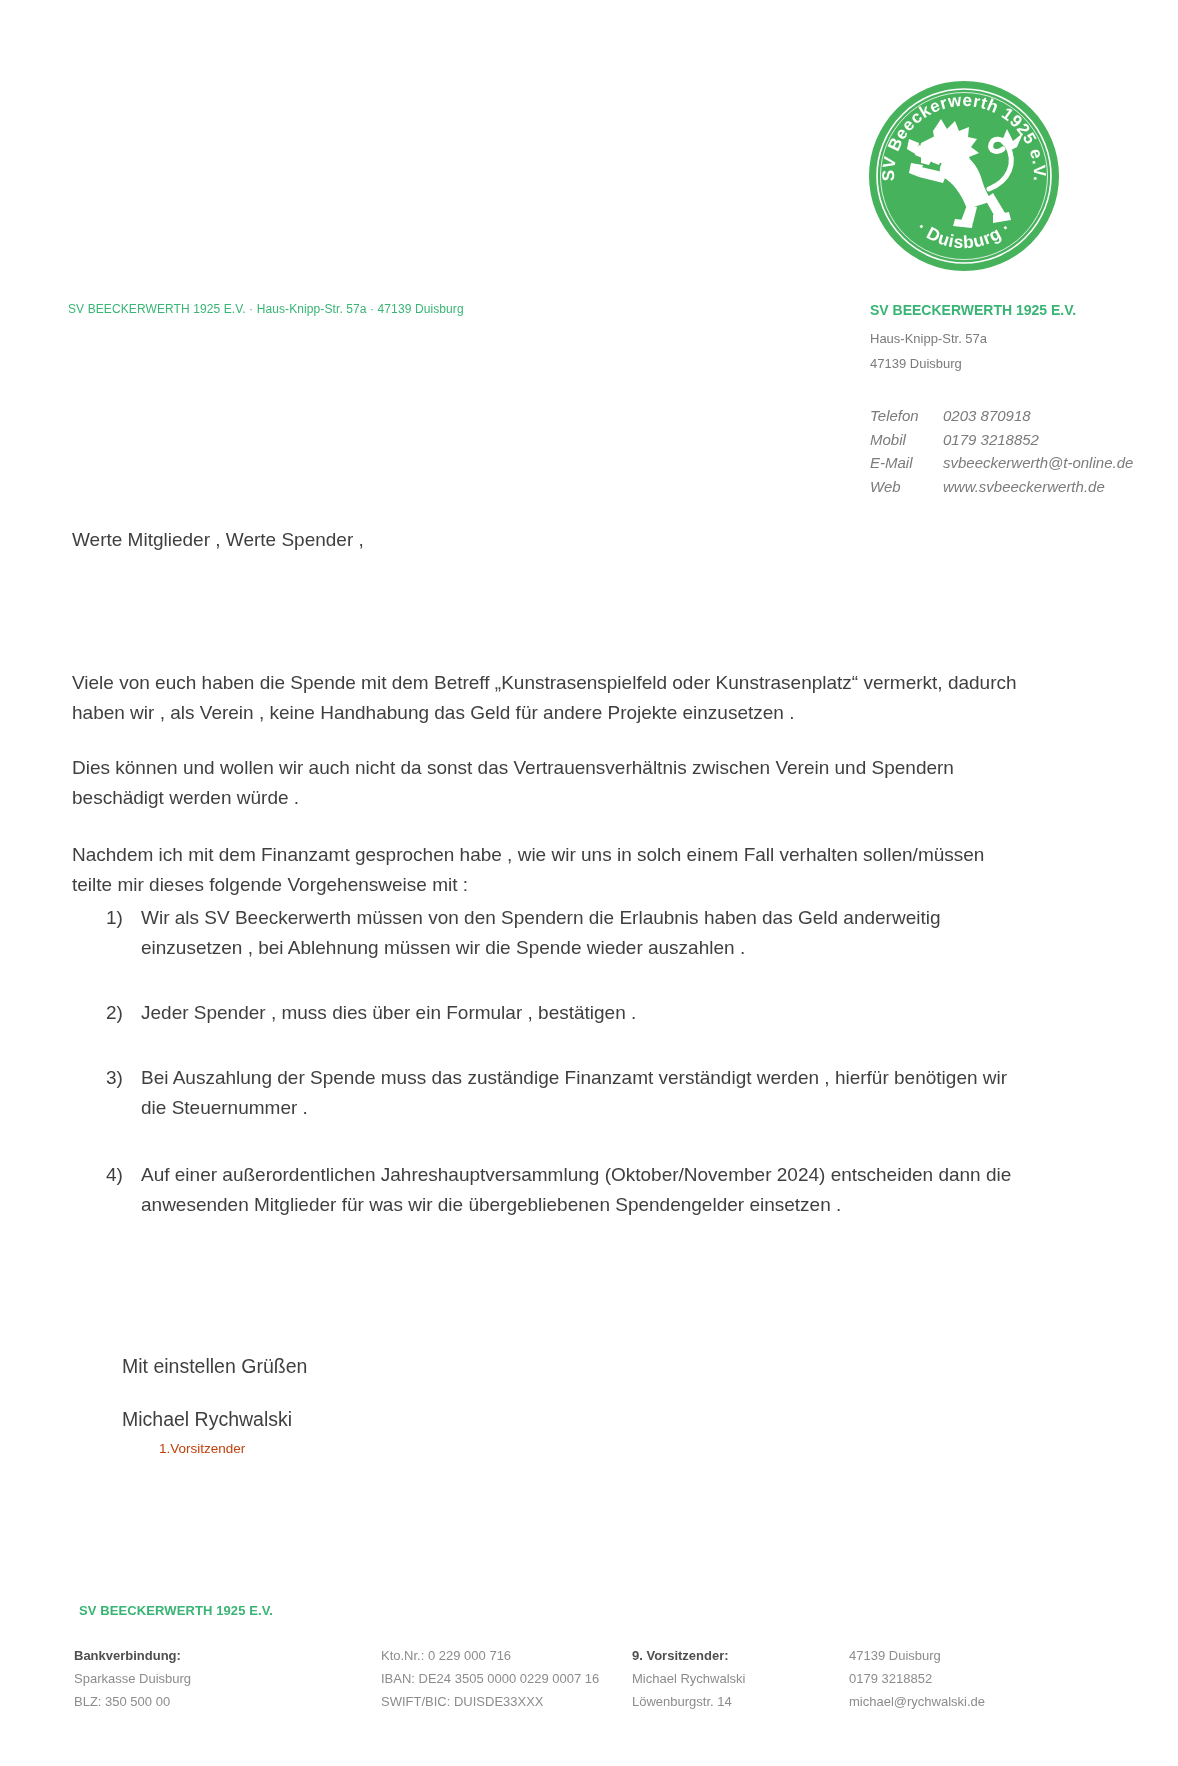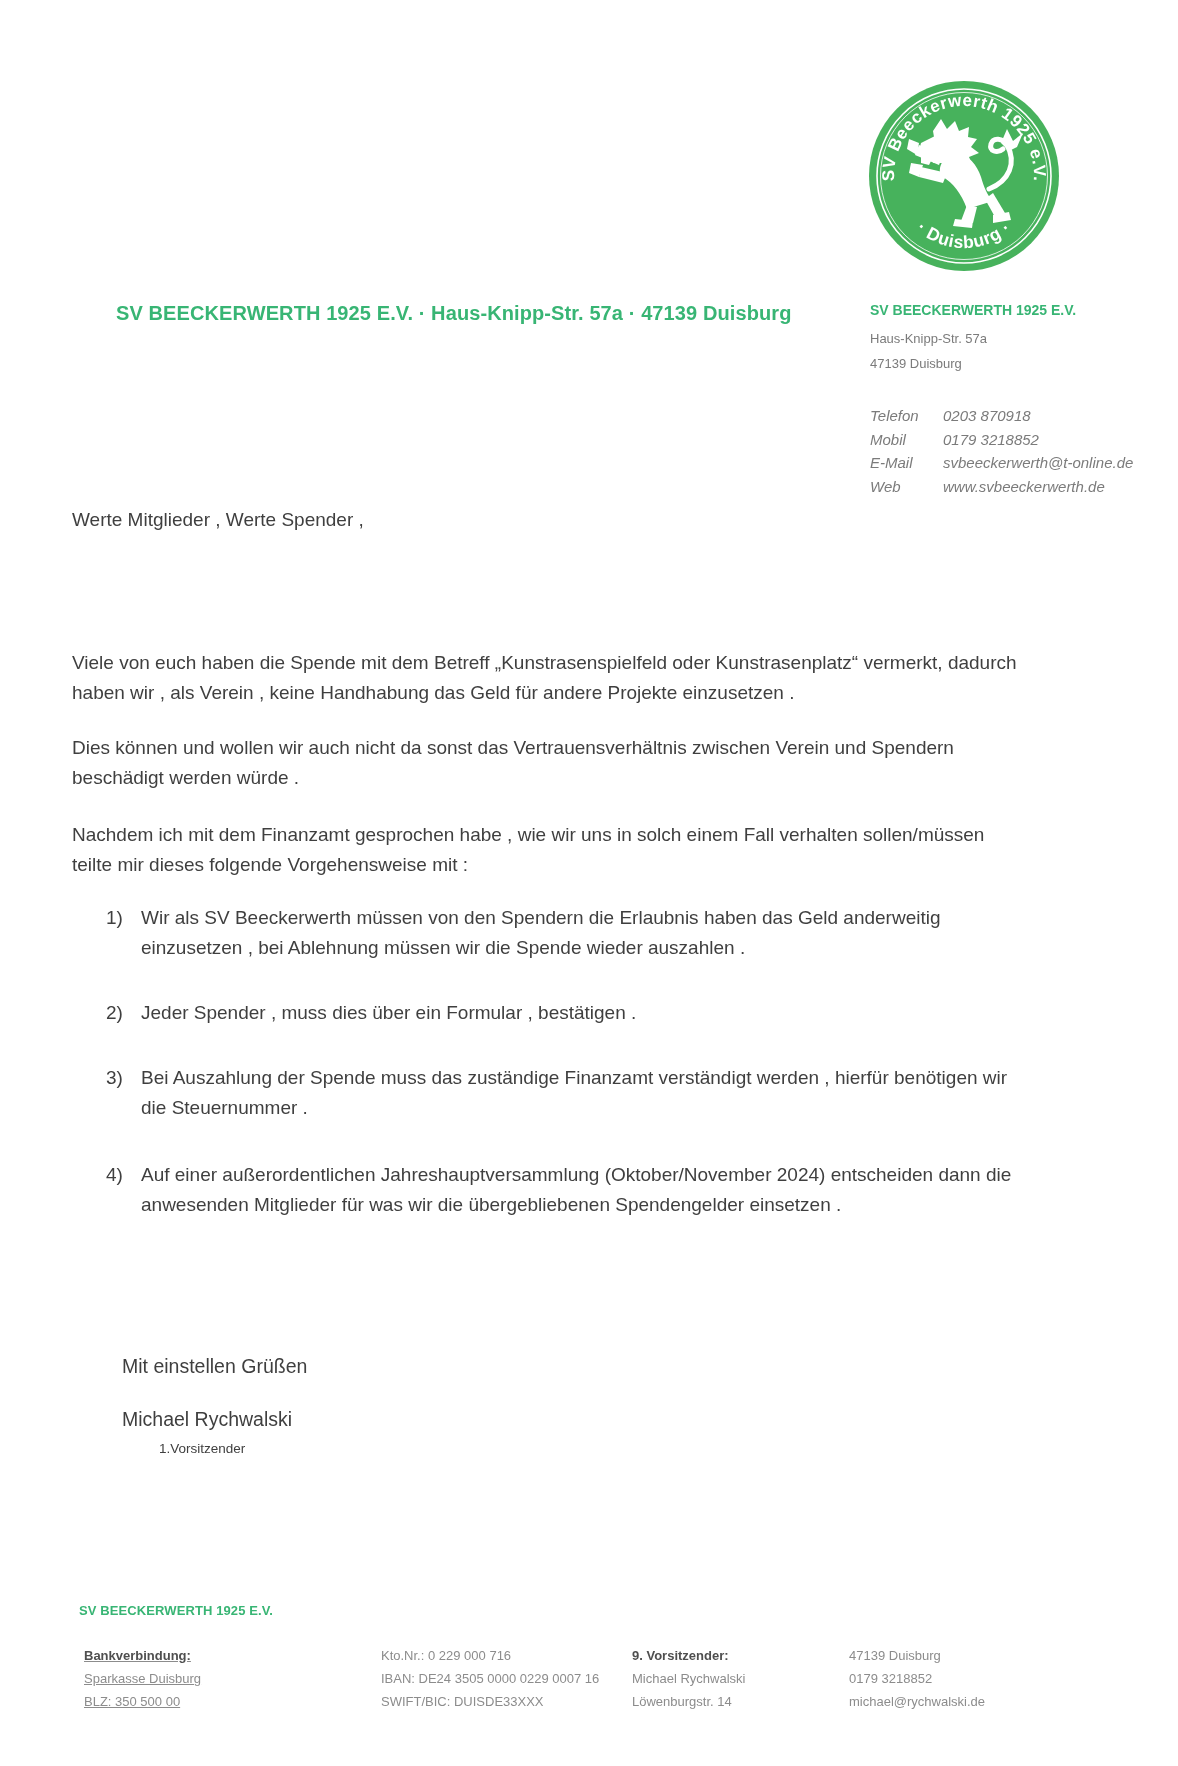--- a/index.html
+++ b/index.html
@@ -9,62 +9,62 @@
     color:#3f3f3f;
   }
 
   
   .logo { position:absolute; left:869px; top:81px; width:190px; height:190px; }
   .logo-text { fill:#ffffff; font-family:"Liberation Sans", sans-serif; font-weight:700; font-size:17px; letter-spacing:0.6px; }
   .logo-text-bottom { font-size:17.5px; }
 
   .sender {
     position:absolute; left:68px; top:302px;
-    font-size:20px; font-weight:700; color:#38b574; letter-spacing:0.1px;margin-left:48px;
+    font-size:12px; font-weight:400; color:#38b574; letter-spacing:0.1px;
   }
 
   .contact-org {
     position:absolute; left:870px; top:302px;
     font-size:14px; font-weight:700; color:#38b574;
   }
   .contact-addr {
     position:absolute; left:870px; top:327px;
     font-size:13px; color:#7b7b7b; line-height:24.5px;
   }
   .contact-rows {
     position:absolute; left:870px; top:404px;
     font-size:15px; color:#7b7b7b; line-height:23.5px;
   }
   .crow { display:flex;font-style:italic; }
   .crow .lbl { width:73px; flex:0 0 73px; }
 
   
-  .para { position:absolute; left:72px; font-size:19px; line-height:30px; color:#3f3f3f; white-space:pre; }
+  .para { position:absolute; left:72px; font-size:19px; line-height:30px; color:#3f3f3f; white-space:pre;margin-top:20px; }
   .salutation { top:505px; }
   .p1 { top:562px; }
   .p2 { top:648px; }
   .p3 { top:733px; }
   .p4 { top:820px; }
 
   .li { position:absolute; left:106px; font-size:19px; line-height:30px; color:#3f3f3f; display:flex; }
   .li .num { width:35px; flex:0 0 35px; }
   .li .litext { white-space:pre; }
   .li1 { top:903px; } .li2 { top:998px; } .li3 { top:1063px; } .li4 { top:1160px; }
 
   .closing  { position:absolute; left:122px; top:1355px; font-size:19.5px; color:#3f3f3f; }
   .sig-name { position:absolute; left:122px; top:1408px; font-size:19.5px; color:#3f3f3f; }
-  .sig-role { position:absolute; left:159px; top:1441px; font-size:13.5px; color:#404040; }
+  .sig-role { position:absolute; left:159px; top:1441px; font-size:13.5px; color:#c2410c; }
 
   
   .footer-org {
     position:absolute; left:79px; top:1603px;
     font-size:13px; font-weight:700; color:#38b574; letter-spacing:0.1px;
   }
   .fcol { position:absolute; top:1644px; font-size:13px; line-height:23px; color:#8c8c8c; }
-  .fcol1 { left:84px;text-decoration:underline; } .fcol2 { left:381px; } .fcol3 { left:632px; } .fcol4 { left:849px; }
+  .fcol1 { left:74px; } .fcol2 { left:381px; } .fcol3 { left:632px; } .fcol4 { left:849px; }
   .fbold { font-weight:700; color:#4f4f4f; }
 </style>
 </head>
 <body>
 
 <div class="page">
 
   <svg class="logo" viewBox="0 0 190 190" aria-hidden="true">
     <circle cx="95" cy="95" r="95" fill="#47b25c"></circle>
     <circle cx="95" cy="95" r="87" fill="none" stroke="#ffffff" stroke-width="1.6"></circle>

